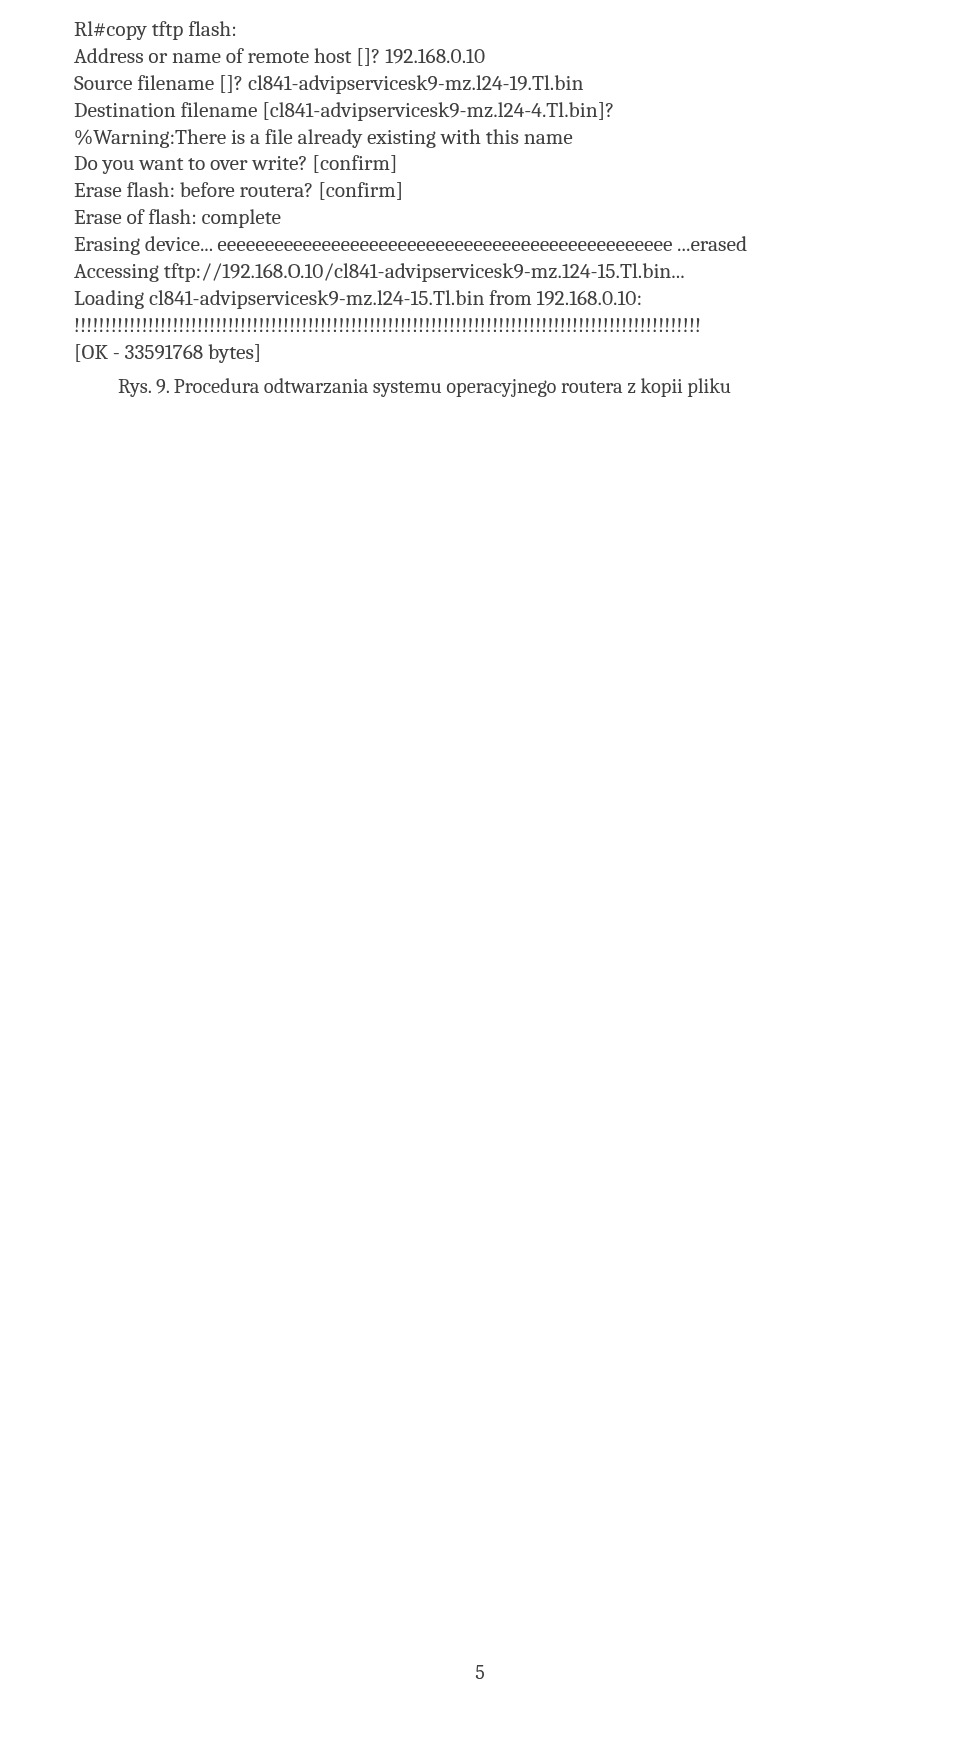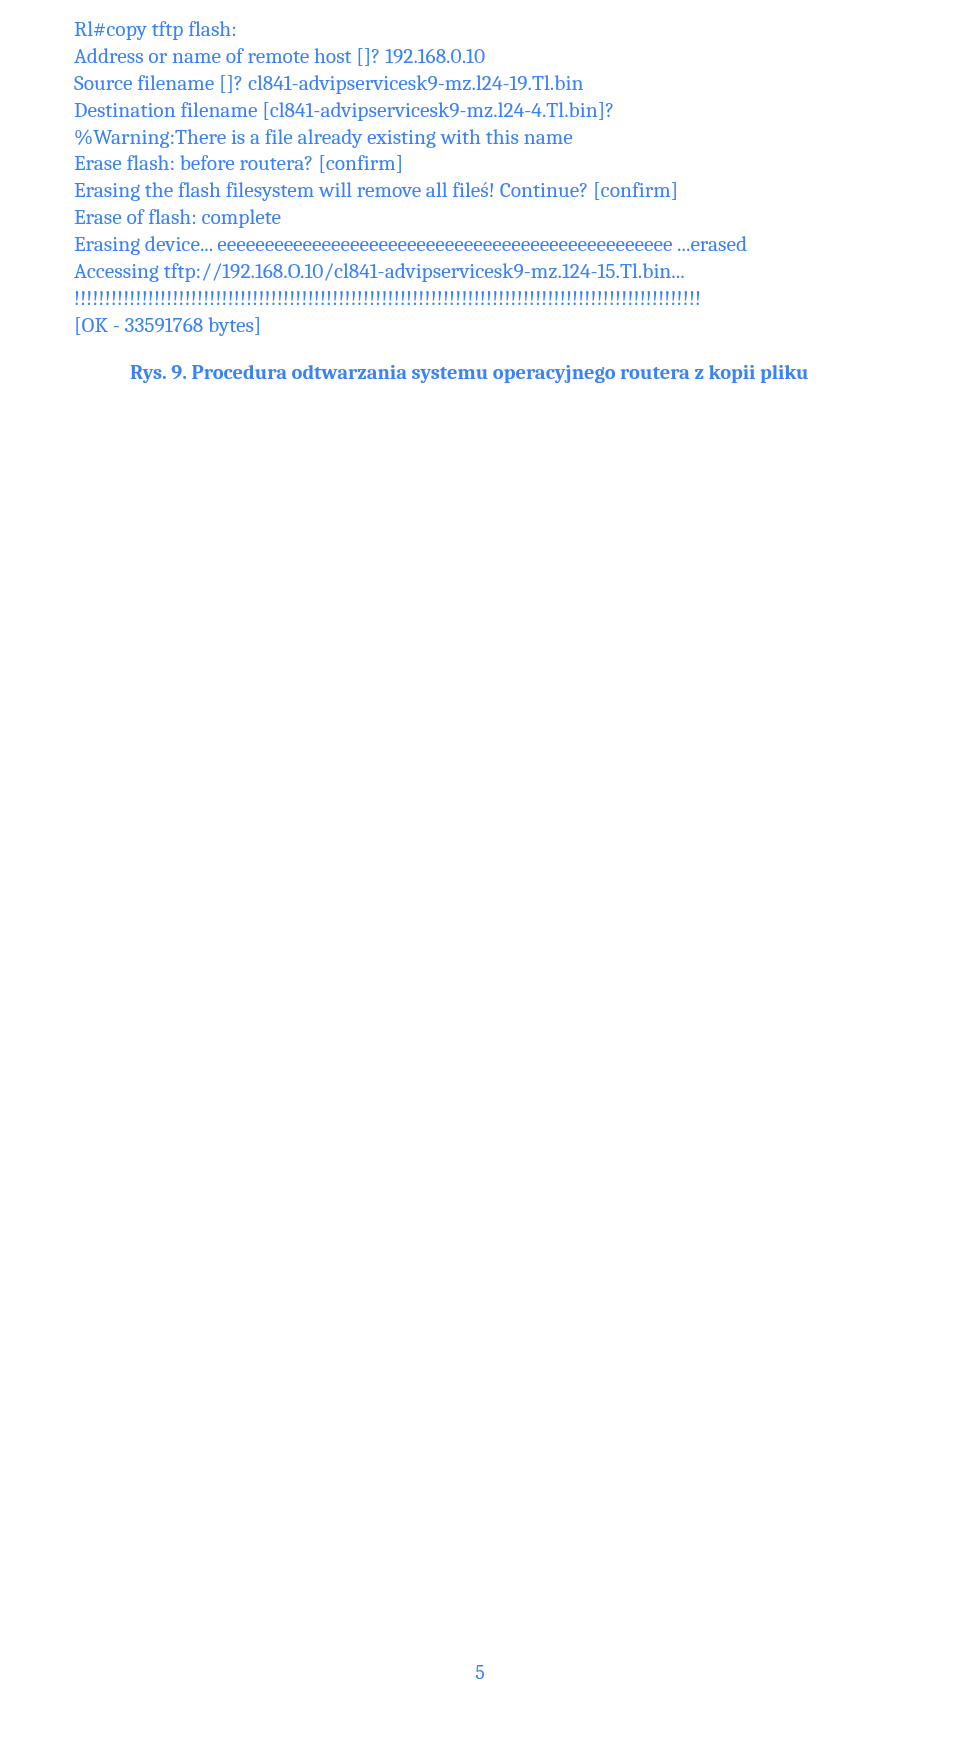--- a/index.html
+++ b/index.html
@@ -8,60 +8,60 @@
     width: 960px;
     background: #fff;
     font-family: Cambria, "Times New Roman", serif;
   }
   .page {
     box-sizing: border-box;
     width: 960px;
     min-height: 1738px;
     padding: 16px 70px 0 74px;
     position: relative;
-    color: #3b82f6;
+    color: #404040;
   }
   .terminal p {
     margin: 0;
     font-size: 21.5px;
     line-height: 1.25;
     word-wrap: break-word;
     overflow-wrap: anywhere;
     white-space: normal;
   }
   .caption {
-    margin: 16px;
+    margin: 4px;
     padding-top: 4px;
     padding-left: 40px;
     font-size: 20.5px;
     line-height: 1.35;
-    font-weight: bold;
   }
   .pagenum {
     position: absolute;
     left: 0;
     right: 0;
     bottom: 54px;
     text-align: center;
     font-size: 20px;
   }
 </style>
 </head>
 <body>
 
 <div class="page">
   <div class="terminal">
     <p>Rl#copy tftp flash:</p>
     <p>Address or name of remote host []? 192.168.0.10</p>
     <p>Source filename []? cl841-advipservicesk9-mz.l24-19.Tl.bin</p>
     <p>Destination filename [cl841-advipservicesk9-mz.l24-4.Tl.bin]?</p>
     <p>%Warning:There is a file already existing with this name</p>
+    <p>Do you want to over write? [confirm]</p>
     <p>Erase flash: before routera? [confirm]</p>
-    <p>Erasing the flash filesystem will remove all fileś! Continue? [confirm]</p>
     <p>Erase of flash: complete</p>
     <p>Erasing device... eeeeeeeeeeeeeeeeeeeeeeeeeeeeeeeeeeeeeeeeeeeeeeee ...erased</p>
     <p>Accessing tftp://192.168.O.10/cl841-advipservicesk9-mz.124-15.Tl.bin...</p>
+    <p>Loading cl841-advipservicesk9-mz.l24-15.Tl.bin from 192.168.0.10:</p>
     <p>!!!!!!!!!!!!!!!!!!!!!!!!!!!!!!!!!!!!!!!!!!!!!!!!!!!!!!!!!!!!!!!!!!!!!!!!!!!!!!!!!!!!!!!!!!!!!!!!!!!!!!</p>
     <p>[OK - 33591768 bytes]</p>
   </div>
   <p class="caption">Rys. 9. Procedura odtwarzania systemu operacyjnego routera z kopii pliku</p>
   <div class="pagenum">5</div>
 </div>
 
 </body></html>

